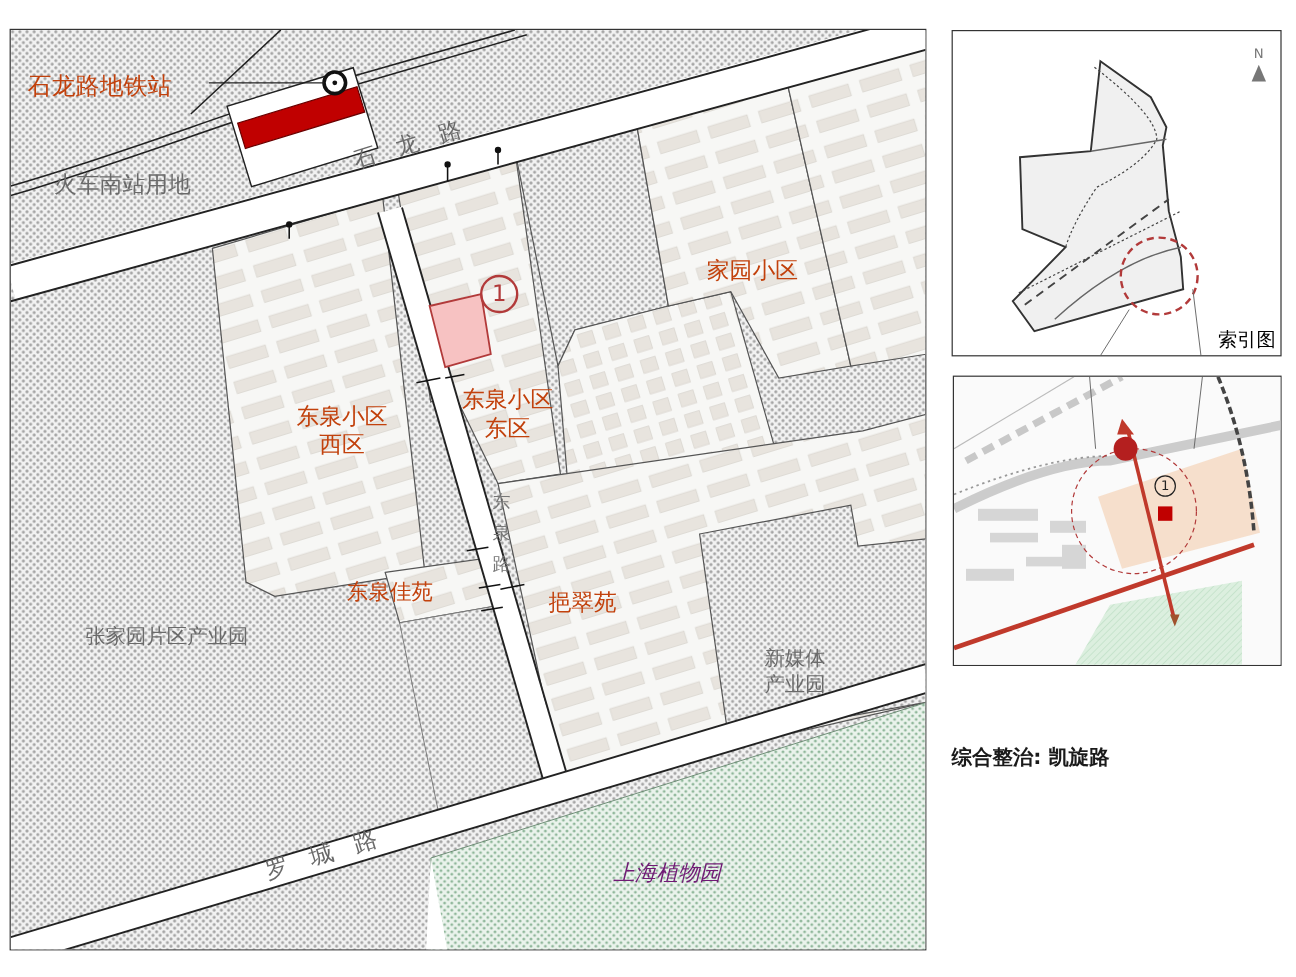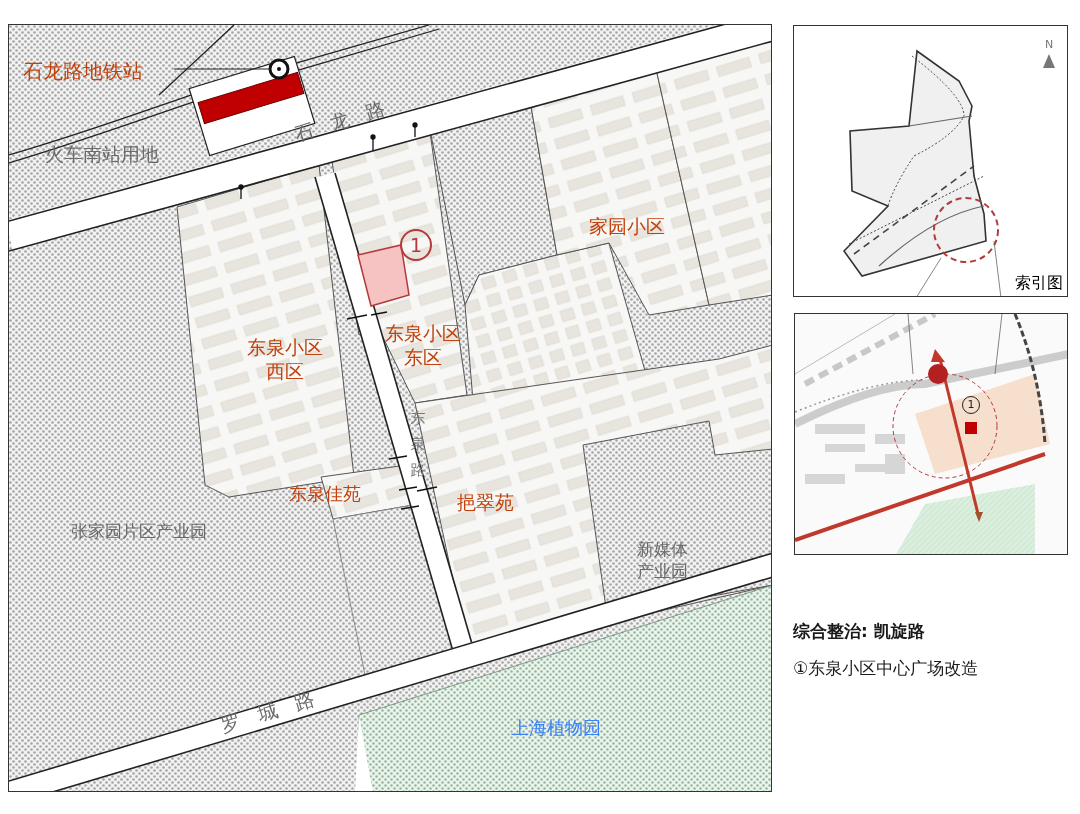--- a/index.html
+++ b/index.html
@@ -4,21 +4,21 @@
 <style>
   html, body { margin:0; padding:0; background:#ffffff; }
   body { width:1080px; height:814px; position:relative; overflow:hidden;
          font-family:"DejaVu Sans","Liberation Sans",sans-serif; }
   .main-map { position:absolute; left:8px; top:24px; width:764px; height:768px;
               border:1.5px solid #333; box-sizing:border-box; overflow:hidden; background:#fff; }
   .main-map svg { position:absolute; left:0; top:0; }
   .lbl { position:absolute; white-space:nowrap; color:#222; line-height:1; }
   .lbl-dark { color:#c2410c; font-size:19px; }
   .lbl-grey { color:#6a6a6a; font-size:17px; }
-  .lbl-green { color:#3b82f6; font-size:16px; }
+  .lbl-green { color:#701a75; font-size:16px;font-style:italic; }
   .legend { position:absolute; right:10px; top:8px; }
   .legend-item { display:flex; align-items:center; height:30px; }
   .legend-swatch { width:22px; height:22px; box-sizing:border-box; border:1.5px solid #555; margin-right:8px; }
   .legend-label { font-size:16px; color:#222; }
   .index-map { position:absolute; left:793px; top:25px; width:275px; height:272px;
                border:1.5px solid #333; box-sizing:border-box; background:#fff; overflow:hidden; }
   .detail-map { position:absolute; left:794px; top:313px; width:274px; height:242px;
                 border:1.5px solid #333; box-sizing:border-box; background:#fff; overflow:hidden; }
   .caption { position:absolute; left:793px; top:596px;margin-top:24px; }
   .caption-title { font-size:17px; font-weight:bold; color:#1a1a1a; margin-bottom:14px; }
@@ -197,14 +197,13 @@
     <circle cx="143" cy="60" r="10" fill="#b41f1f"></circle>
     <rect x="170" y="108" width="12" height="12" fill="#c00000"></rect>
     <line x1="113" y1="0" x2="118" y2="60" stroke="#666" stroke-width="0.8"></line>
     <line x1="207" y1="0" x2="200" y2="60" stroke="#666" stroke-width="0.8"></line>
   </svg>
   <div class="circle-num" style="left:167px;top:82px;width:16px;height:16px;line-height:16px;font-size:11px;border:1.5px solid #222;color:#222;">1</div>
 </div>
 
 <div class="caption">
   <div class="caption-title">综合整治: 凯旋路</div>
-  <div class="caption-item">①东泉小区中心广场改造</div>
 </div>
 
 </body></html>

